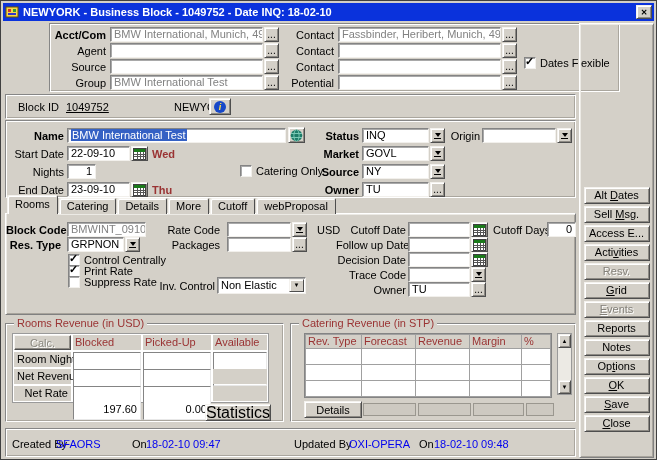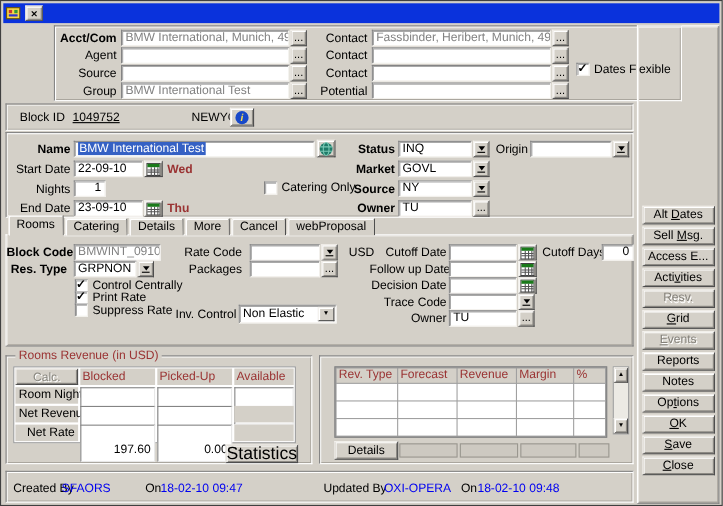--- a/index.html
+++ b/index.html
@@ -87,20 +87,21 @@
 
 <div class="window">
 
   <div class="titlebar">
     <svg width="14" height="14">
       <rect x="1" y="2" width="12" height="10" fill="#f6d64a" stroke="#6b5200"></rect>
       <rect x="3" y="4" width="3" height="3" fill="#cc3333"></rect>
       <rect x="8" y="4" width="3" height="3" fill="#339933"></rect>
       <rect x="3" y="8" width="8" height="2" fill="#3333cc"></rect>
     </svg>
+    <span class="title">NEWYORK - Business Block - 1049752 - Date INQ: 18-02-10</span>
     <span class="pbtn" style="position:relative;width:16px;height:14px;font-weight:bold;font-size:8px;">
       <span>✕</span>
     </span>
   </div>
 
   <div class="panel-etched" style="left:4px;top:22px;width:571px;height:69px;margin-left:44px;">
     <span class="lbl bold" style="left:0;width:56px;top:4px;">Acct/Com</span>
     <div class="fld dis" style="left:60px;top:3px;width:153px;">BMW International, Munich, 49 8 215 6</div>
     <span class="pbtn" style="left:214px;top:3px;width:15px;height:15px;">
         <span>...</span>
@@ -233,21 +234,21 @@
         <span class="tri"></span>
         <span class="bar"></span>
       </span>
   </div>
 
   <div class="tabs">
     <span class="tab active">Rooms</span>
     <span class="tab">Catering</span>
     <span class="tab">Details</span>
     <span class="tab">More</span>
-    <span class="tab">Cancel</span>
+    <span class="tab">Cutoff</span>
     <span class="tab">webProposal</span>
   </div>
 
   <div class="panel-raised" style="left:4px;top:212px;width:571px;height:102px;z-index:5;">
     <span class="lbl bold" style="left:0;width:55px;top:9px;">Block Code</span>
     <div class="fld dis" style="left:61px;top:8px;width:79px;">BMWINT_0910</div>
 
     <span class="lbl bold" style="left:0;width:55px;top:24px;">Res. Type</span>
     <div class="fld" style="left:61px;top:23px;width:57px;">GRPNON</div>
     <span class="pbtn lov" style="left:119px;top:23px;width:15px;height:15px;">
@@ -350,20 +351,21 @@
 
       <span class="lc">Net Rate</span>
       <span class="vc">197.60</span>
       <span class="vc">0.00</span>
       <span class="gc"></span>
     </div>
     <span class="pbtn" style="left:199px;top:80px;width:66px;height:17px;font-size:16px;">Statistics</span>
   </div>
 
   <div class="panel-etched" style="left:289px;top:322px;width:286px;height:99px;">
+    <span class="legend">Catering Revenue (in STP)</span>
     <div class="cgrid" style="left:13px;top:9px;grid-template-columns:55px 53px 53px 51px 28px;grid-template-rows:13px 15px 15px 15px;">
       <span class="hc" style="line-height:13px;">Rev. Type</span>
       <span class="hc" style="line-height:13px;">Forecast</span>
       <span class="hc" style="line-height:13px;">Revenue</span>
       <span class="hc" style="line-height:13px;">Margin</span>
       <span class="hc" style="line-height:13px;">%</span>
       <span class="cell"></span>
         <span class="cell"></span>
         <span class="cell"></span>
         <span class="cell"></span>

